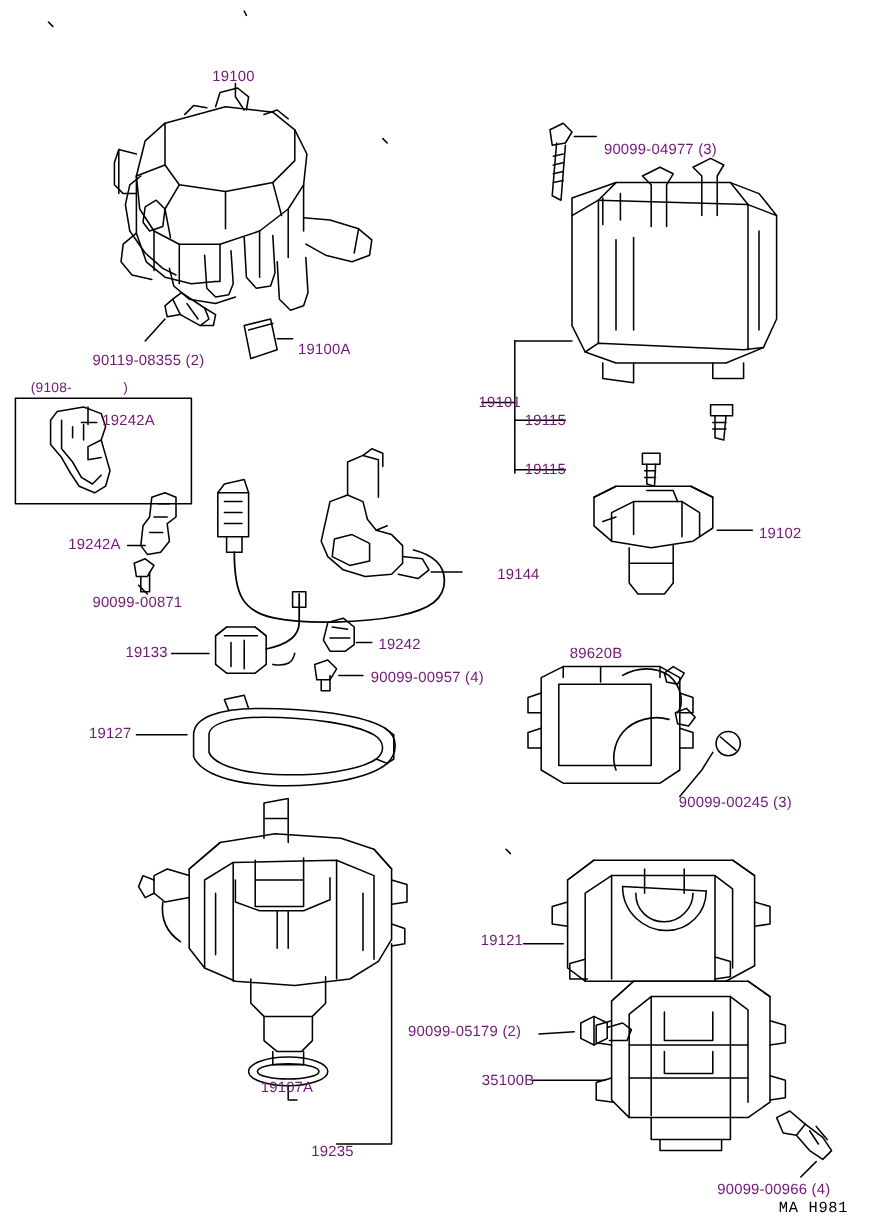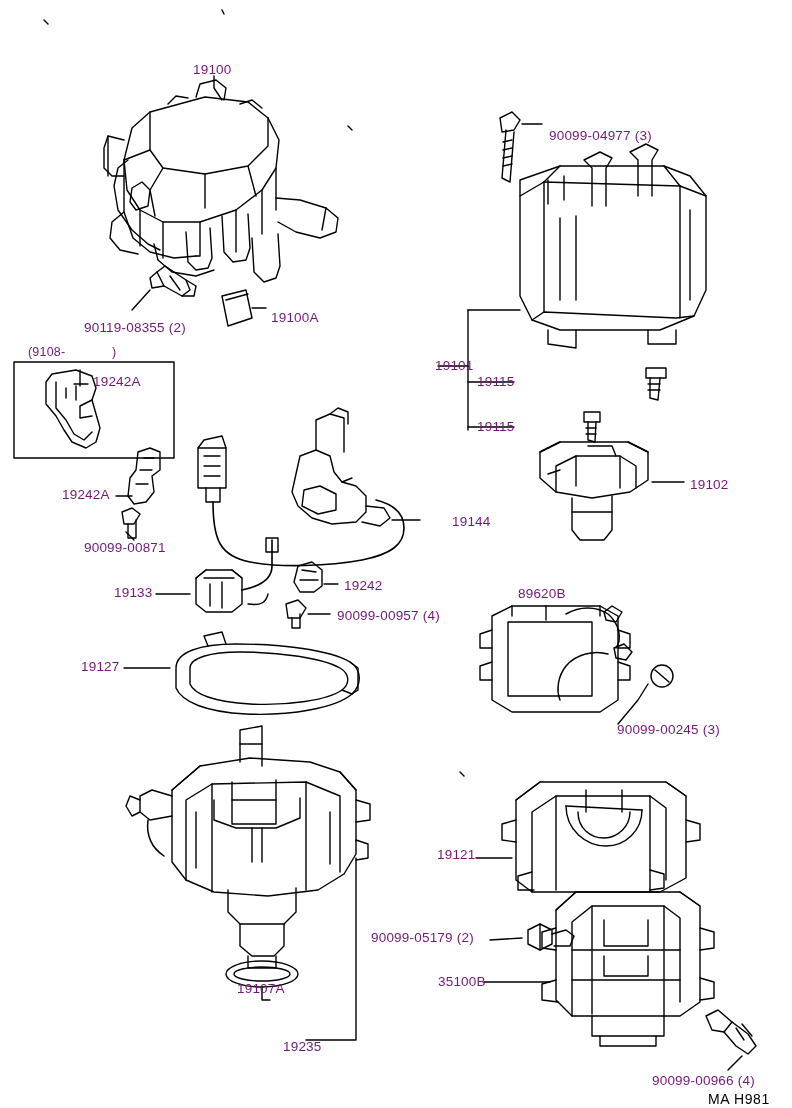--- a/index.html
+++ b/index.html
@@ -379,15 +379,15 @@
   <div class="label" style="left:437px; top:847px;">19121</div>
   <div class="label" style="left:371px; top:930px;">90099-05179 (2)</div>
   <div class="label" style="left:438px; top:974px;">35100B</div>
   <div class="label" style="left:237px; top:981px;">19107A</div>
   <div class="label" style="left:283px; top:1039px;">19235</div>
   <div class="label" style="left:652px; top:1073px;">90099-00966 (4)</div>
 
   <div class="label small" style="left:28px; top:345px;">(9108-</div>
   <div class="label small" style="left:112px; top:345px;">)</div>
 
-  <div class="footer-code" style="left:708px; top:1091px;">MA H981</div>
+  <div class="footer-code" style="left:708px; top:1091px;font-family:Liberation Mono, monospace;">MA H981</div>
 
 </div>
 
 </body></html>

